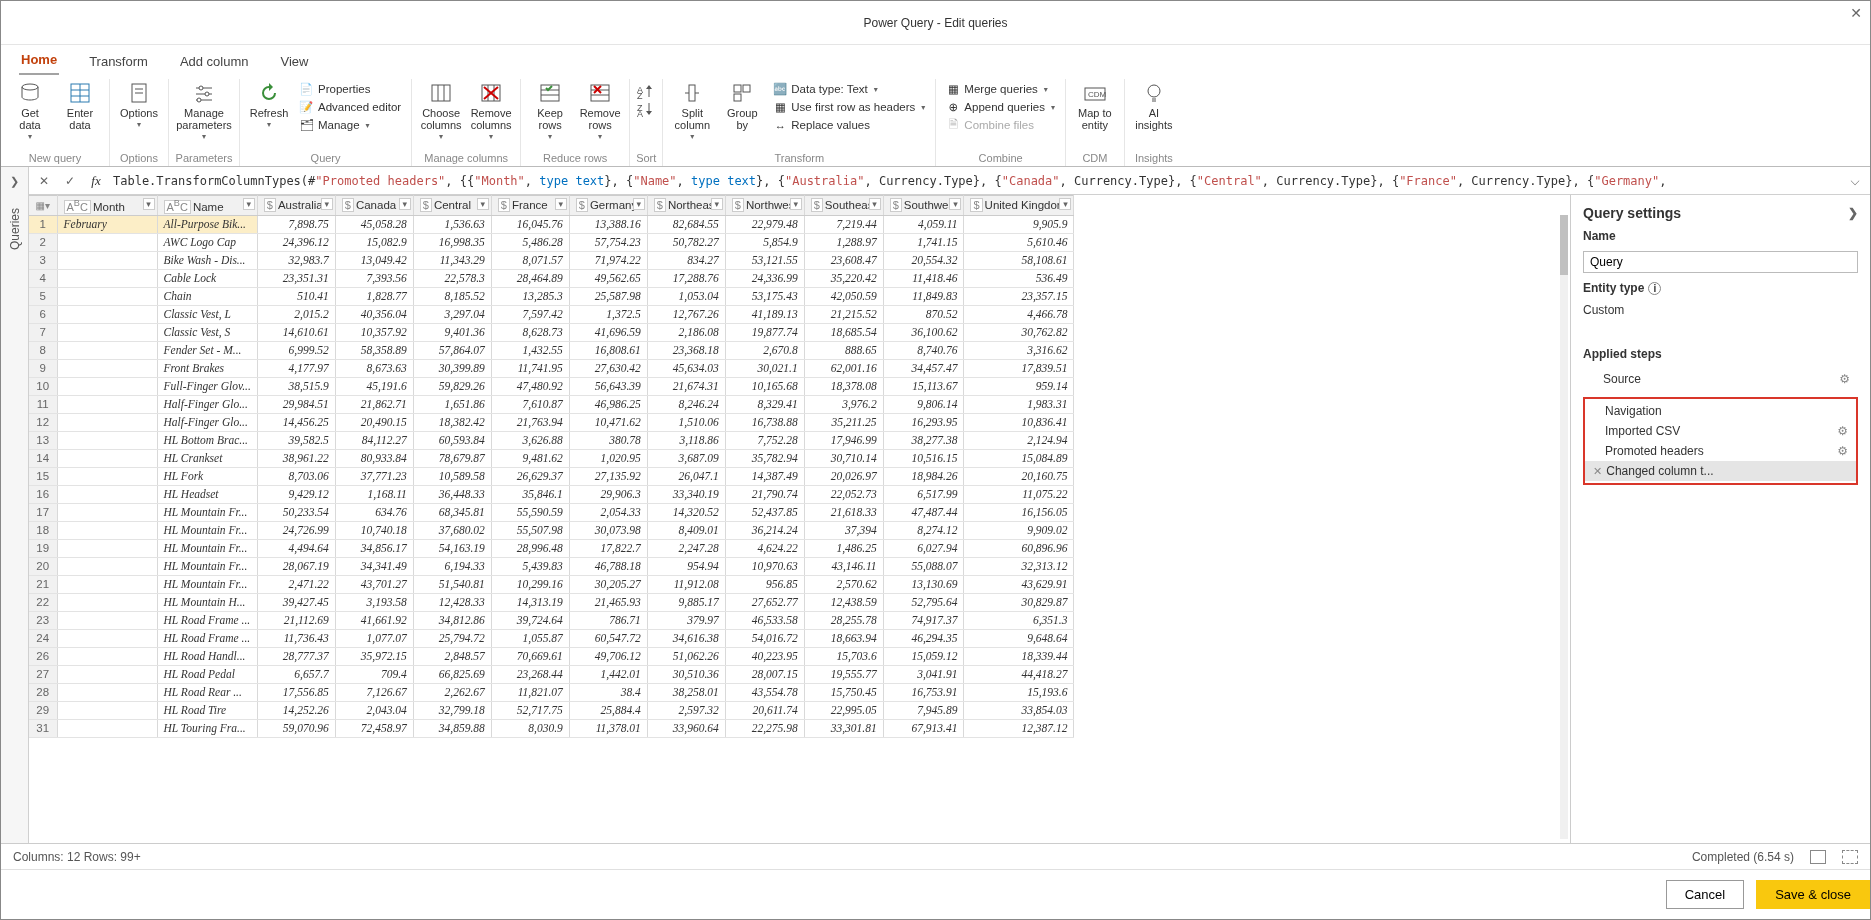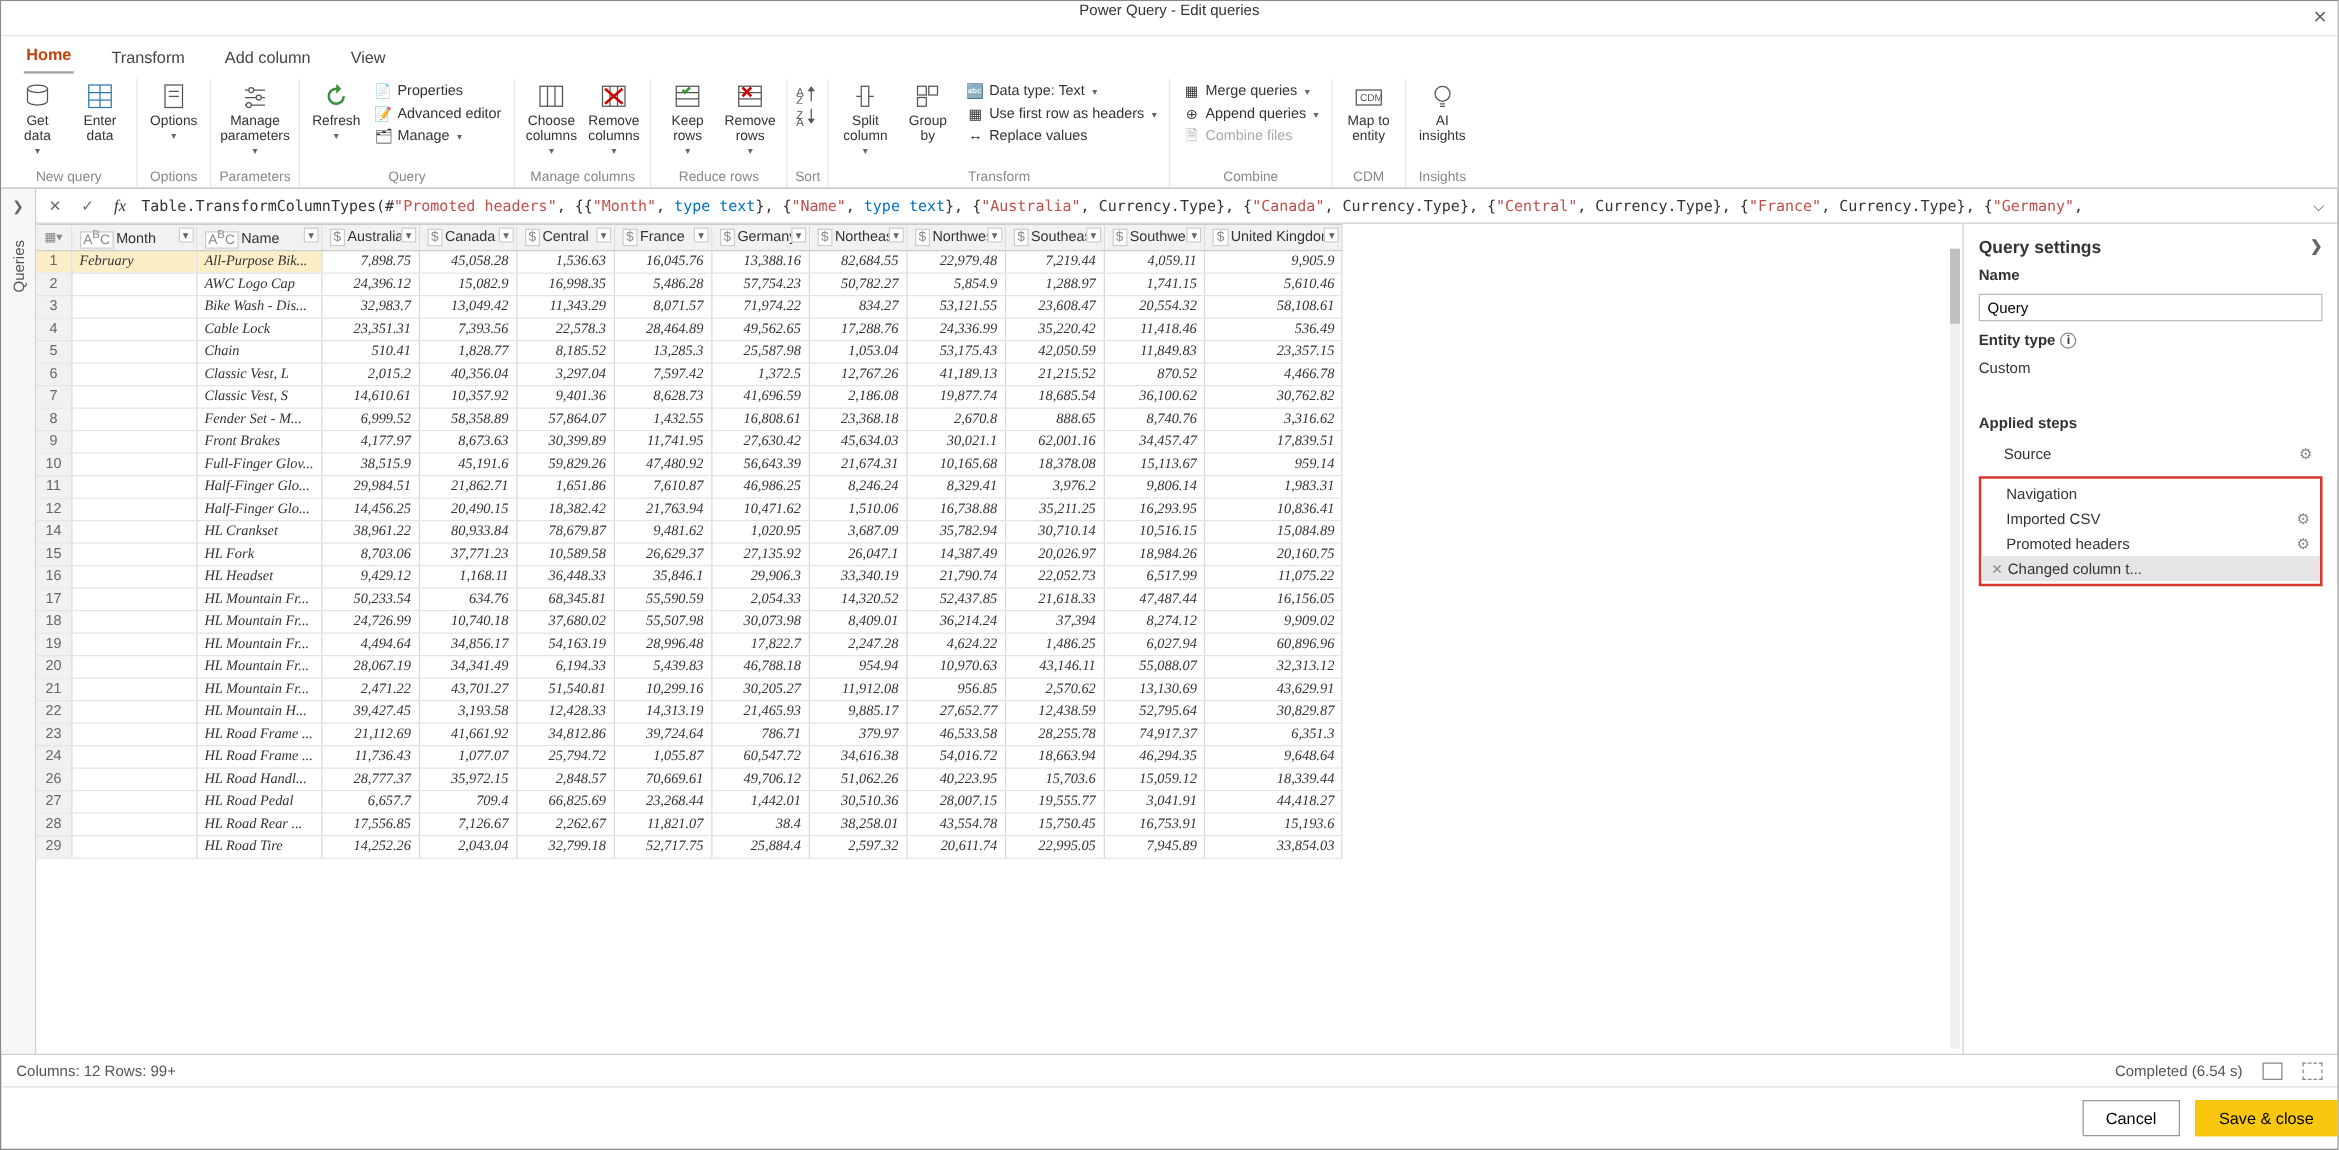--- a/index.html
+++ b/index.html
@@ -1,20 +1,20 @@
 <!DOCTYPE html>
 <html><head>
 <meta charset="utf-8">
 <style>
   * { box-sizing: border-box; margin: 0; padding: 0; }
   body { font-family: "Segoe UI", Arial, sans-serif; font-size: 12px; color: #333; background: #fff; overflow: hidden; }
   .window { width: 1871px; height: 920px; display: flex; flex-direction: column; border: 1px solid #888; position: relative; }
 
   
-  .titlebar { height: 28px; display: flex; justify-content: center; background: #fff; border-bottom: 1px solid #e5e5e5; position: relative; }
+  .titlebar { height: 44px; display: flex; align-items: center; justify-content: center; background: #fff; border-bottom: 1px solid #e5e5e5; position: relative; }
   .titlebar .close { position: absolute; right: 8px; top: 4px; font-size: 14px; color: #666; cursor: pointer; }
 
   
   .menu-tabs { height: 30px; display: flex; align-items: flex-end; padding-left: 18px; gap: 28px; background: #fff; }
   .menu-tab { padding: 6px 2px; font-size: 13px; color: #444; cursor: pointer; }
   .menu-tab.active { color: #c2410c; border-bottom: 2px solid #a3a3a3; font-weight: bold; }
 
   
   .ribbon { display: flex; border-bottom: 1px solid #bbb; background: #fff; padding: 4px 0 0 0; min-height: 92px; }
   .ribbon-group { display: flex; flex-direction: column; align-items: center; padding: 0 6px; border-right: 1px solid #e6e6e6; }
@@ -606,20 +606,35 @@
                   <td class="num">18,382.42</td>
                   <td class="num">21,763.94</td>
                   <td class="num">10,471.62</td>
                   <td class="num">1,510.06</td>
                   <td class="num">16,738.88</td>
                   <td class="num">35,211.25</td>
                   <td class="num">16,293.95</td>
                   <td class="num">10,836.41</td>
                 </tr>
                 <tr class="">
+                  <td class="rownum">13</td>
+                  <td class="txt"></td>
+                  <td class="txt">HL Bottom Brac...</td>
+                  <td class="num">39,582.5</td>
+                  <td class="num">84,112.27</td>
+                  <td class="num">60,593.84</td>
+                  <td class="num">3,626.88</td>
+                  <td class="num">380.78</td>
+                  <td class="num">3,118.86</td>
+                  <td class="num">7,752.28</td>
+                  <td class="num">17,946.99</td>
+                  <td class="num">38,277.38</td>
+                  <td class="num">2,124.94</td>
+                </tr>
+                <tr class="">
                   <td class="rownum">14</td>
                   <td class="txt"></td>
                   <td class="txt">HL Crankset</td>
                   <td class="num">38,961.22</td>
                   <td class="num">80,933.84</td>
                   <td class="num">78,679.87</td>
                   <td class="num">9,481.62</td>
                   <td class="num">1,020.95</td>
                   <td class="num">3,687.09</td>
                   <td class="num">35,782.94</td>
@@ -829,20 +844,35 @@
                   <td class="num">14,252.26</td>
                   <td class="num">2,043.04</td>
                   <td class="num">32,799.18</td>
                   <td class="num">52,717.75</td>
                   <td class="num">25,884.4</td>
                   <td class="num">2,597.32</td>
                   <td class="num">20,611.74</td>
                   <td class="num">22,995.05</td>
                   <td class="num">7,945.89</td>
                   <td class="num">33,854.03</td>
+                </tr>
+                <tr class="">
+                  <td class="rownum">31</td>
+                  <td class="txt"></td>
+                  <td class="txt">HL Touring Fra...</td>
+                  <td class="num">59,070.96</td>
+                  <td class="num">72,458.97</td>
+                  <td class="num">34,859.88</td>
+                  <td class="num">8,030.9</td>
+                  <td class="num">11,378.01</td>
+                  <td class="num">33,960.64</td>
+                  <td class="num">22,275.98</td>
+                  <td class="num">33,301.81</td>
+                  <td class="num">67,913.41</td>
+                  <td class="num">12,387.12</td>
                 </tr>
               </tbody>
             </table>
           <div class="grid-scroll">
               <div class="grid-scroll-thumb"></div>
             </div>
         </div>
 
         <div class="qsettings">
           <h3>

